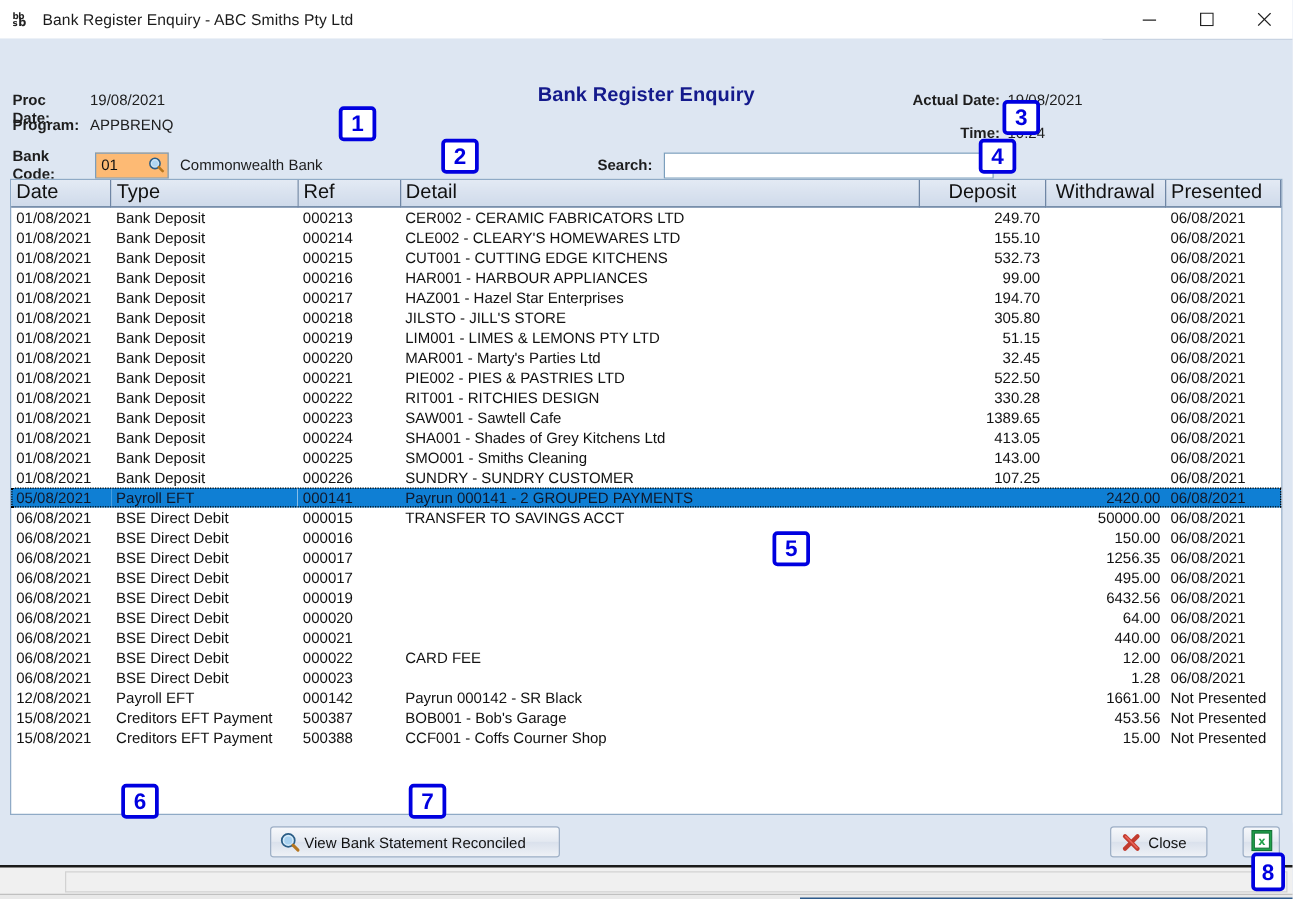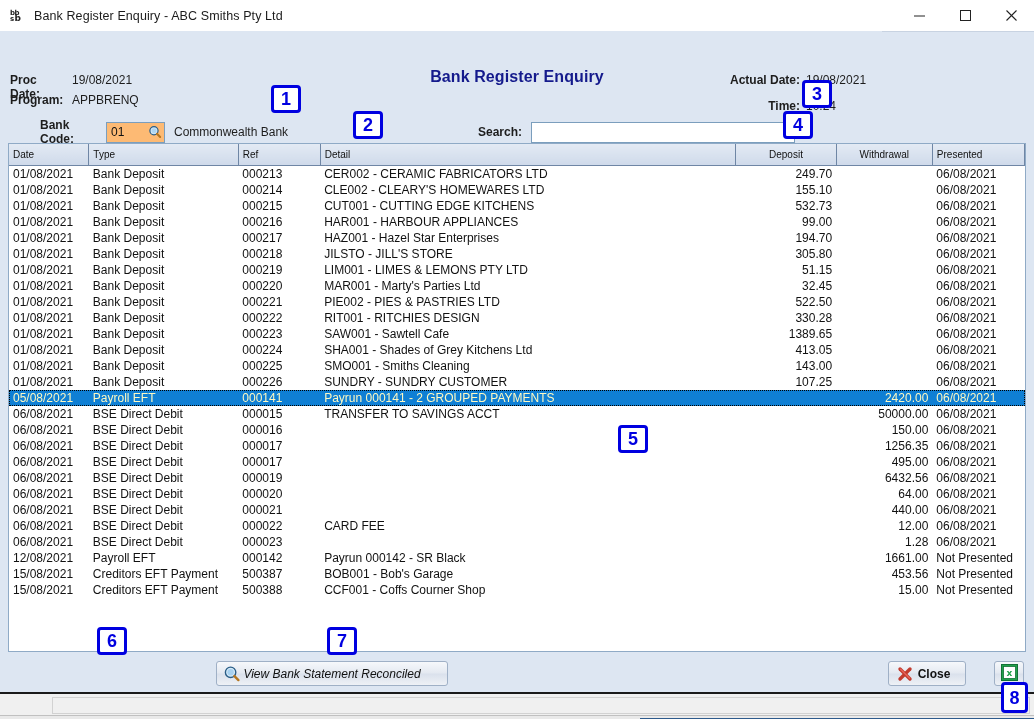--- a/index.html
+++ b/index.html
@@ -73,21 +73,21 @@
     height:21px;display:flex;align-items:center;font-size:12px;color:#111;
     padding-left:4px;
   }
   .field .fv{flex:1 1 auto;}
   .btn-icon{
     width:19px;height:19px;flex:0 0 auto;display:flex;align-items:center;justify-content:center;
   }
   .mag{position:relative;width:14px;height:14px;display:block;}
 
   .bankcode-row{left:10px;top:91px;}
-  .bankcode-label{width:66px;margin-left:30px;}
+  .bankcode-label{width:66px;}
   .bankcode-field{width:59px;}
   .bankname{margin-left:9px;font-size:12px;color:#1d1d1d;white-space:nowrap;}
 
   .fromdate-row{left:10px;top:116px;}
   .fromdate-label{width:66px;}
   .date-field{width:105px;}
   .todate-label{margin-left:9px;margin-right:7px;font-weight:bold;font-size:12px;}
 
   .search-row{left:440px;top:91px;}
   .search-label{width:91px;text-align:right;padding-right:9px;box-sizing:border-box;font-weight:bold;}
@@ -111,31 +111,31 @@
     position:absolute;left:8px;top:143px;width:1018px;height:509px;
     background:#ffffff;border:1px solid #8faac6;box-sizing:border-box;
   }
   table.grid{border-collapse:collapse;width:100%;table-layout:fixed;font-size:12px;}
   table.grid th{
     background:linear-gradient(to bottom,#e3eaf4 0%,#cfdaea 100%);
     border-right:1px solid #6f86a5;
     border-bottom:1px solid #6f86a5;
     font-weight:normal;color:#111;
     height:21px;padding:0 4px;text-align:left;
-    font-size:10px;
+    font-size:16px;
     box-sizing:border-box;
     overflow:hidden;white-space:nowrap;
   }
   table.grid th.num{text-align:center;}
   table.grid td{
     height:16px;padding:0 4px;color:#111;white-space:nowrap;overflow:hidden;
     box-sizing:border-box;line-height:16px;font-size:12px;
   }
   table.grid td.num{text-align:right;}
-  tr.sel td{background:#0f7fd4;color:#fef9c3;}
+  tr.sel td{background:#0f7fd4;color:#0f172a;}
   tr.sel{outline:1px dotted #000;outline-offset:-1px;}
 
   .c-date{width:78px;}
   .c-type{width:146px;}
   .c-ref{width:80px;}
   .c-detail{width:406px;}
   .c-dep{width:98px;}
   .c-wit{width:94px;}
   .c-pres{width:90px;}
 
@@ -146,21 +146,21 @@
   }
   .pbtn{
     position:absolute;height:25px;box-sizing:border-box;
     background:linear-gradient(to bottom,#f6f8fb 0%,#e4e9f1 48%,#dae1ec 52%,#eef1f6 100%);
     border:1px solid #9fb0c6;border-radius:3px;
     display:flex;align-items:center;justify-content:center;
     font-size:12px;color:#111;
   }
   .pbtn .bi{position:absolute;left:6px;top:3px;width:18px;height:18px;}
   .btn-payroll{left:10px;top:661px;width:198px;}
-  .btn-viewbank{left:216px;top:661px;width:232px;font-style:italic;}
+  .btn-viewbank{left:216px;top:661px;width:232px;}
   .btn-close{right:68px;top:661px;width:78px;}
   .btn-close .bi{left:8px;top:4px;width:16px;height:16px;}
   .btn-excel{right:10px;top:661px;width:30px;}
 
   
   .statusbar{
     position:absolute;left:0;top:692px;width:1034px;height:23px;
     background:#f0f0f0;border-top:2px solid #1a1a1a;
   }
   .statusbar .sb-cell{
@@ -621,21 +621,21 @@
       <svg width="16" height="16" viewBox="0 0 16 16">
         <g stroke="#c23b2e" stroke-width="3.4" stroke-linecap="round">
           <line x1="3" y1="3" x2="13" y2="13"></line>
           <line x1="13" y1="3" x2="3" y2="13"></line>
         </g>
         <g stroke="#e8645a" stroke-width="1.4" stroke-linecap="round">
           <line x1="3.6" y1="3.2" x2="12.6" y2="12.2"></line>
         </g>
       </svg>
     </span>
-    <span style="margin-left:14px;font-weight:bold;">Close</span>
+    <span style="margin-left:14px;">Close</span>
   </div>
 
   <div class="pbtn btn-excel">
     <span>
       <svg width="17" height="17" viewBox="0 0 17 17">
         <rect x="0.5" y="0.5" width="16" height="16" fill="#21a14b" stroke="#127136"></rect>
         <rect x="2.5" y="2.5" width="12" height="12" fill="#ffffff" stroke="#127136" stroke-width="0.8"></rect>
         <text x="8.5" y="12" text-anchor="middle" font-family="DejaVu Sans, sans-serif" font-size="9" font-weight="bold" fill="#21a14b">x</text>
       </svg>
     </span>

